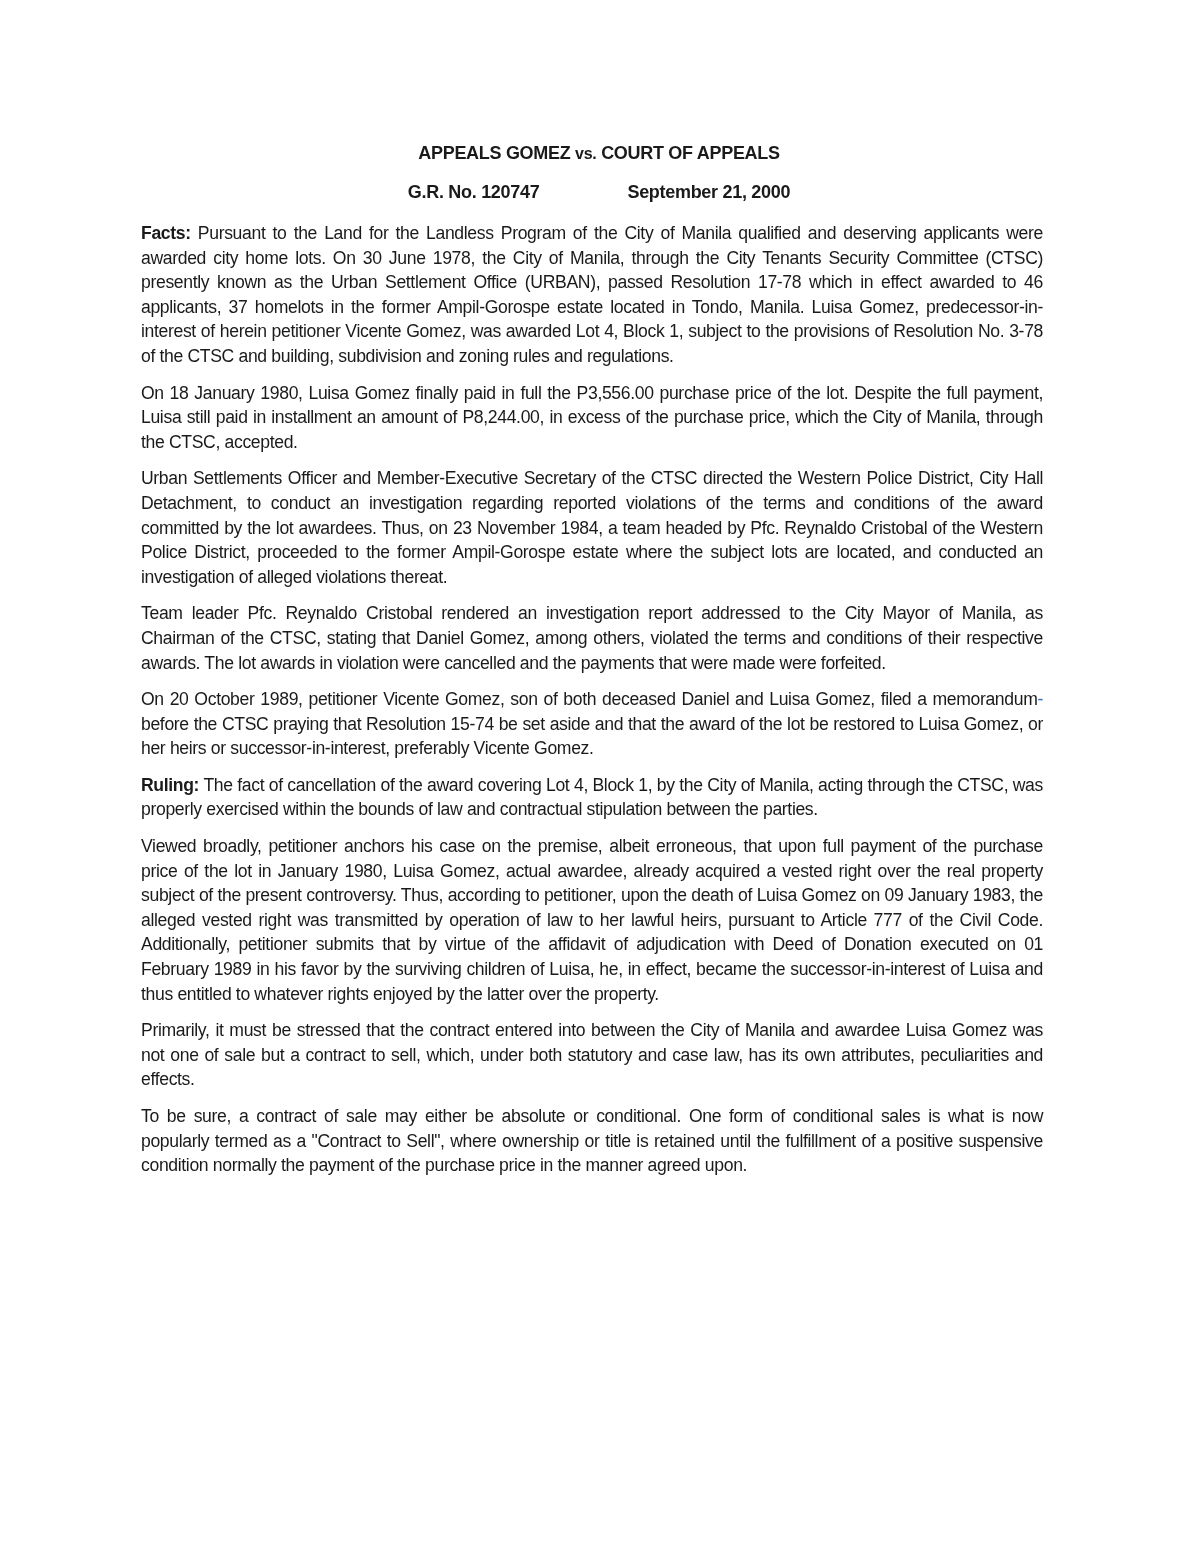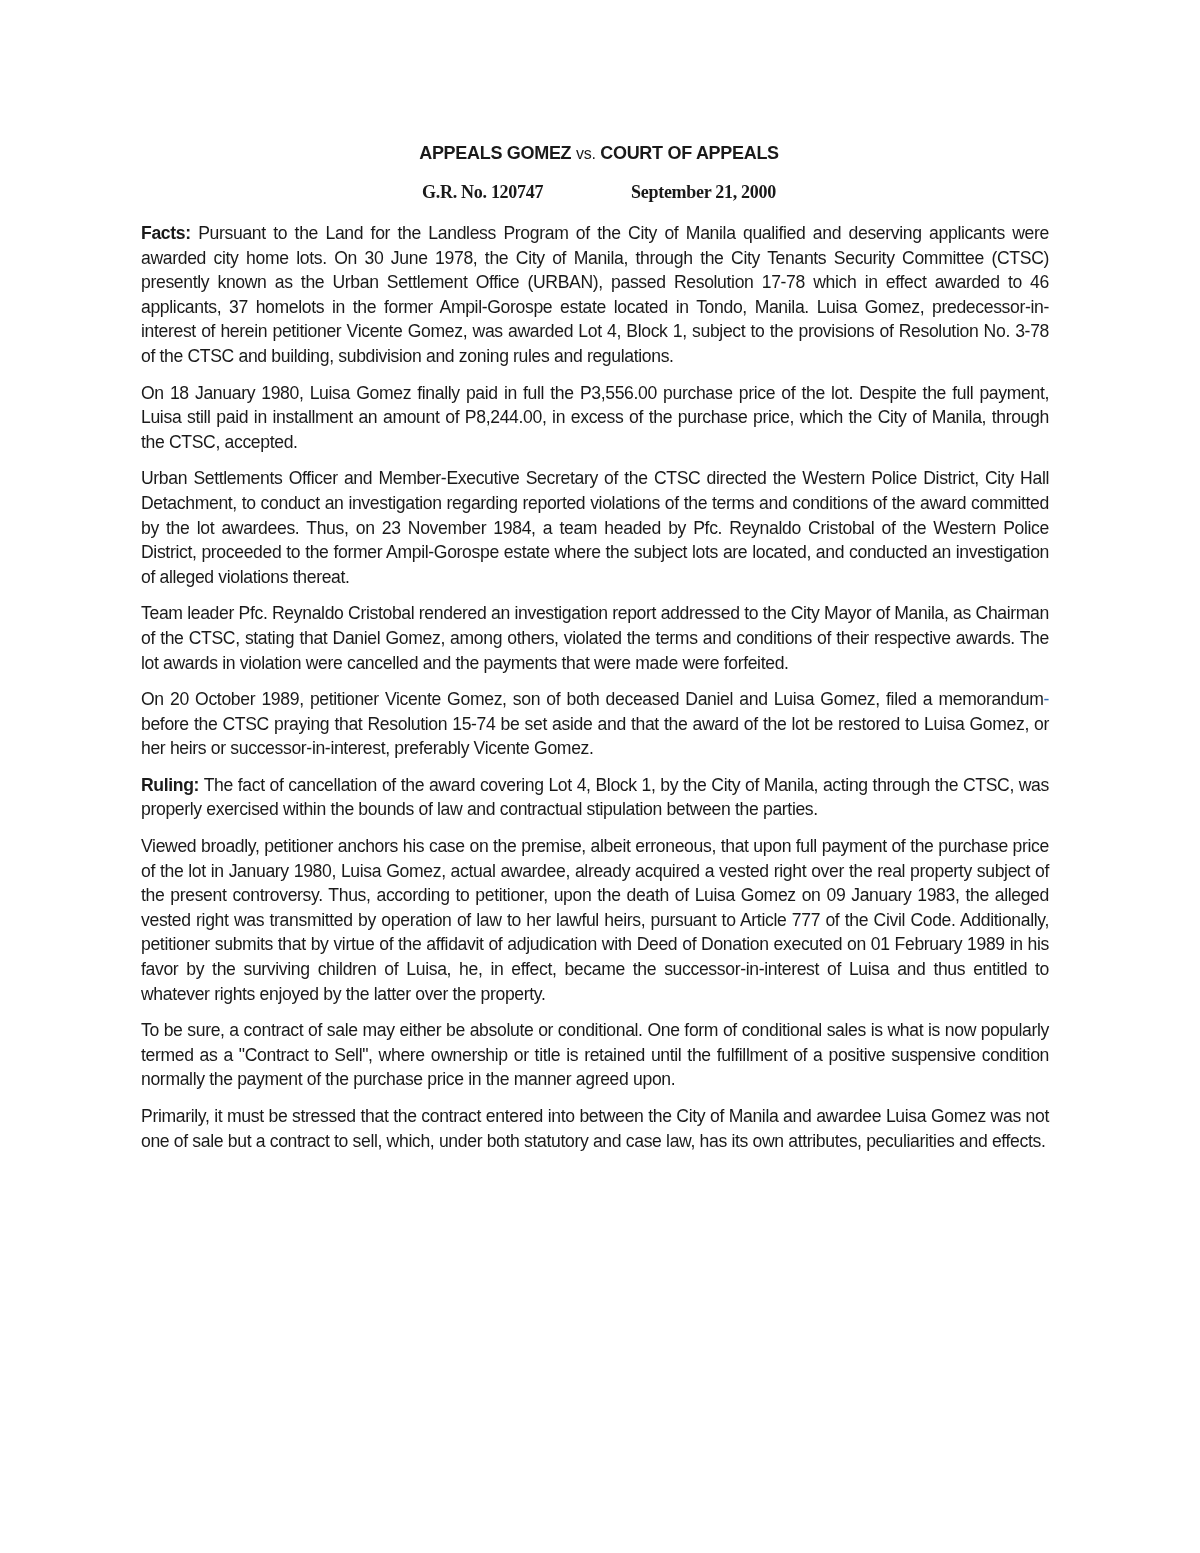--- a/index.html
+++ b/index.html
@@ -24,42 +24,41 @@
     .title {
       text-align: center;
       font-size: 18px;
       font-weight: bold;
       margin: 0;
       height: 26px;
       line-height: 26px;
       letter-spacing: -0.3px;
     }
     .title .vs {
-      font-weight: normal;
+      font-weight: bold;
       font-size: 16px;
     }
     .subtitle {
       text-align: center;
       font-size: 18px;
       font-weight: bold;
       margin: 13px 0 0 0;
       height: 26px;
       line-height: 26px;
       letter-spacing: -0.3px;
-      font-family: Liberation Serif, serif;
     }
     .subtitle .gap {
       display: inline-block;
       width: 88px;
     }
     .para {
       font-size: 17.6px;
       line-height: 24.6px;
       text-align: justify;
-      margin: 0 8px 12px 0;
+      margin: 0 14px 12px 0;
       letter-spacing: -0.35px;
       word-spacing: 0px;
     }
     .para.first {
       margin-top: 16px;
     }
     .label {
       font-weight: bold;
     }
     .blue-hyphen {
@@ -104,20 +103,20 @@
   <p class="para">
     <span class="label">Ruling:</span>
     <span>The fact of cancellation of the award covering Lot 4, Block 1, by the City of Manila, acting through the CTSC, was properly exercised within the bounds of law and contractual stipulation between the parties.</span>
   </p>
 
   <p class="para">
     <span>Viewed broadly, petitioner anchors his case on the premise, albeit erroneous, that upon full payment of the purchase price of the lot in January 1980, Luisa Gomez, actual awardee, already acquired a vested right over the real property subject of the present controversy. Thus, according to petitioner, upon the death of Luisa Gomez on 09 January 1983, the alleged vested right was transmitted by operation of law to her lawful heirs, pursuant to Article 777 of the Civil Code. Additionally, petitioner submits that by virtue of the affidavit of adjudication with Deed of Donation executed on 01 February 1989 in his favor by the surviving children of Luisa, he, in effect, became the successor-in-interest of Luisa and thus entitled to whatever rights enjoyed by the latter over the property.</span>
   </p>
 
   <p class="para">
-    <span>To be sure, a contract of sale may either be absolute or conditional. One form of conditional sales is what is now popularly termed as a "Contract to Sell", where ownership or title is retained until the fulfillment of a positive suspensive condition normally the payment of the purchase price in the manner agreed upon.</span>
+    <span>Primarily, it must be stressed that the contract entered into between the City of Manila and awardee Luisa Gomez was not one of sale but a contract to sell, which, under both statutory and case law, has its own attributes, peculiarities and effects.</span>
   </p>
 
   <p class="para">
-    <span>Primarily, it must be stressed that the contract entered into between the City of Manila and awardee Luisa Gomez was not one of sale but a contract to sell, which, under both statutory and case law, has its own attributes, peculiarities and effects.</span>
+    <span>To be sure, a contract of sale may either be absolute or conditional. One form of conditional sales is what is now popularly termed as a "Contract to Sell", where ownership or title is retained until the fulfillment of a positive suspensive condition normally the payment of the purchase price in the manner agreed upon.</span>
   </p>
 
 </div>
 
 </body></html>

